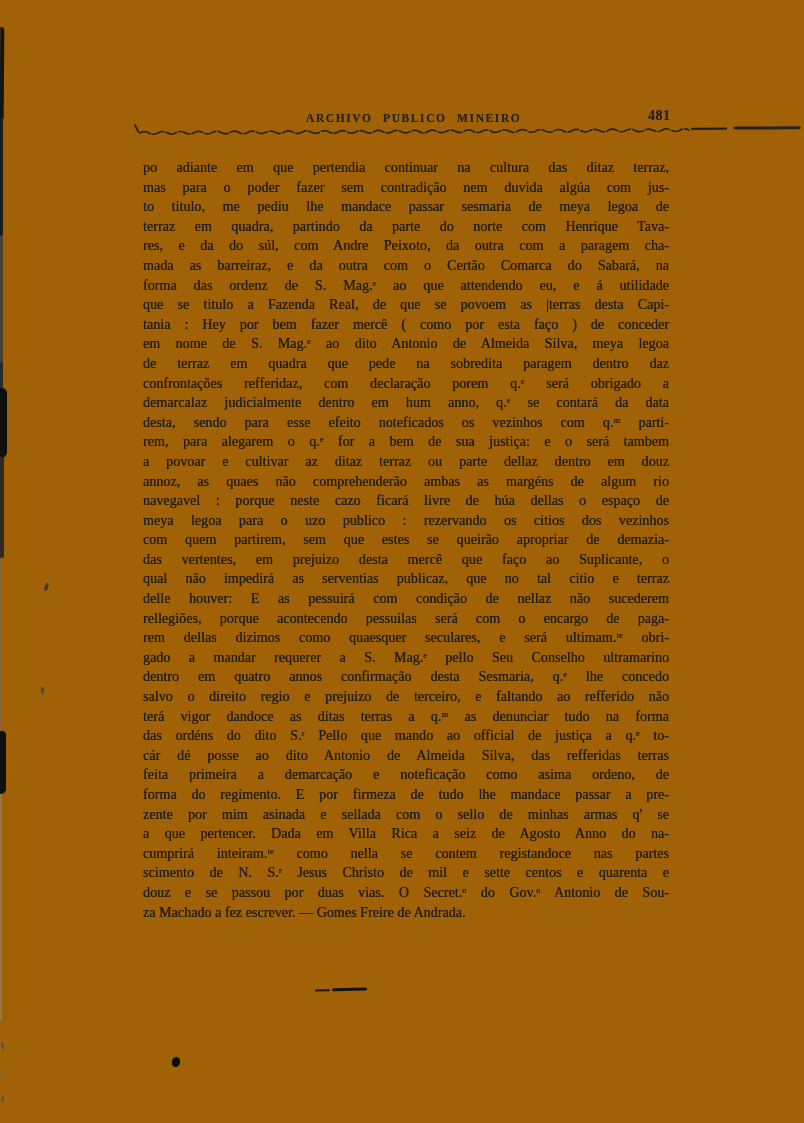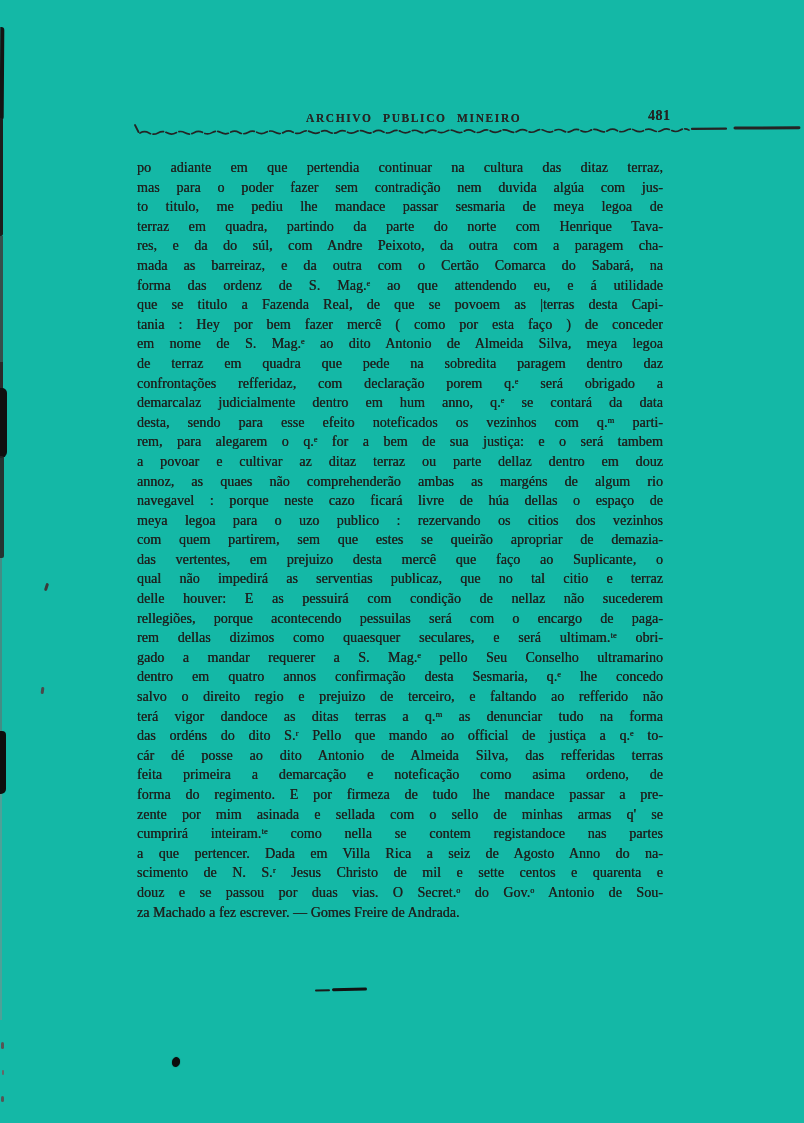--- a/index.html
+++ b/index.html
@@ -1,39 +1,39 @@
 <!DOCTYPE html>
 <html><head>
 <meta charset="utf-8">
 <style>
   html,body { margin:0; padding:0; background:#ffffff; }
   .page {
     position:relative; width:804px; height:1123px;
-    background:#14b8a6; overflow:hidden;
+    background:#a16207; overflow:hidden;
     font-family:"Liberation Serif","DejaVu Serif",serif;
     color:#201f1d;
   }
 
   
   .header-title {
     position:absolute; left:306px; top:112px; white-space:nowrap;
     font-size:11.5px; font-weight:bold; letter-spacing:1.6px; word-spacing:6px;
     color:#272523; transform:scaleY(1.06);
     text-shadow:0 0 .4px rgba(30,28,25,.6);
   }
   .page-number {
     position:absolute; left:648px; top:108px;
     font-size:14px; font-weight:bold; letter-spacing:.5px; color:#242220;
     text-shadow:0 0 .4px rgba(30,28,25,.6);
   }
   .header-rule { position:absolute; left:132px; top:123px; }
 
   
   .body-text {
-    position:absolute; left:137px; top:158px; width:526px;
+    position:absolute; left:143px; top:158px; width:526px;
     font-size:14px; line-height:19.6px; letter-spacing:.05px;
   }
   .text-line {
     height:19.6px; overflow:hidden;
     text-align:justify; text-align-last:justify;
     text-shadow:.35px .25px .35px rgba(25,22,18,.55), 0 0 .4px rgba(25,22,18,.45);
   }
   .text-line:last-child { text-align-last:left;font-family:Liberation Serif, serif; }
 
   
@@ -129,22 +129,22 @@
       <div class="text-line">rem dellas dizimos como quaesquer seculares, e será ultimam.ᵗᵉ obri-</div>
       <div class="text-line">gado a mandar requerer a S. Mag.ᵉ pello Seu Conselho ultramarino</div>
       <div class="text-line">dentro em quatro annos confirmação desta Sesmaria, q.ᵉ lhe concedo</div>
       <div class="text-line">salvo o direito regio e prejuizo de terceiro, e faltando ao refferido não</div>
       <div class="text-line">terá vigor dandoce as ditas terras a q.ᵐ as denunciar tudo na forma</div>
       <div class="text-line">das ordéns do dito S.ʳ Pello que mando ao official de justiça a q.ᵉ to-</div>
       <div class="text-line">cár dé posse ao dito Antonio de Almeida Silva, das refferidas terras</div>
       <div class="text-line">feita primeira a demarcação e noteficação como asima ordeno, de</div>
       <div class="text-line">forma do regimento. E por firmeza de tudo lhe mandace passar a pre-</div>
       <div class="text-line">zente por mim asinada e sellada com o sello de minhas armas q' se</div>
+      <div class="text-line">a que pertencer. Dada em Villa Rica a seiz de Agosto Anno do na-</div>
       <div class="text-line">cumprirá inteiram.ᵗᵉ como nella se contem registandoce nas partes</div>
-      <div class="text-line">a que pertencer. Dada em Villa Rica a seiz de Agosto Anno do na-</div>
       <div class="text-line">scimento de N. S.ʳ Jesus Christo de mil e sette centos e quarenta e</div>
       <div class="text-line">douz e se passou por duas vias. O Secret.ᵒ do Gov.ᵒ Antonio de Sou-</div>
       <div class="text-line">za Machado a fez escrever. — Gomes Freire de Andrada.</div>
     </div>
 
   <div class="divider">
     <span class="d1"></span>
     <span class="d2"></span>
   </div>
 

